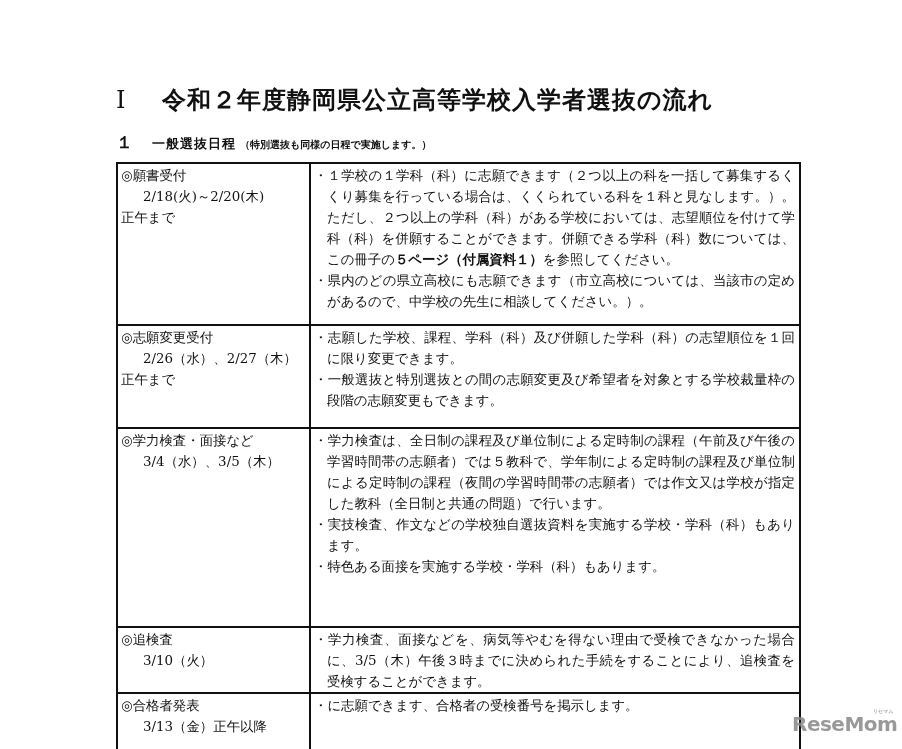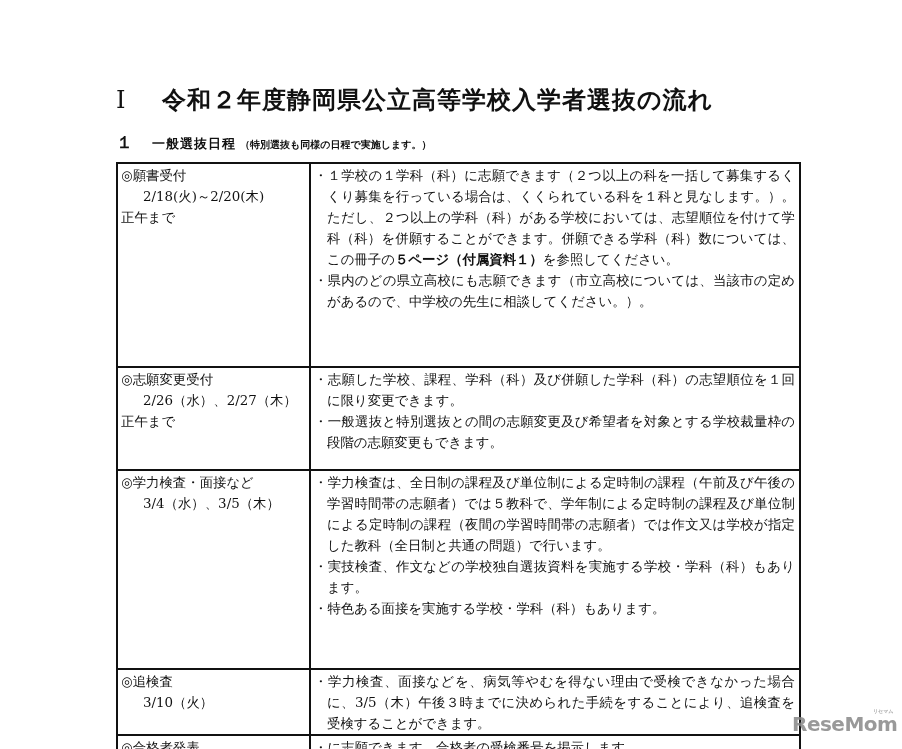--- a/index.html
+++ b/index.html
@@ -112,21 +112,21 @@
   </style>
 </head>
 <body>
 
 <div class="title"><span class="roman">Ⅰ</span><span>令和２年度静岡県公立高等学校入学者選抜の流れ</span></div>
 
 <div class="subtitle"><span class="num">１</span><span class="main">一般選抜日程</span><span class="note">（特別選抜も同様の日程で実施します。）</span></div>
 
 <table class="schedule">
   <tbody>
-      <tr style="height:204px;margin-left:25px;">
+      <tr style="height:162px;margin-left:25px;">
     <td class="left">
       <span class="event-name">◎願書受付</span>
       <span class="event-date">2/18(火)～2/20(木)</span>
       <span class="event-time">正午まで</span>
     </td>
     <td class="right">
       <span class="bullet"><span>・１学校の１学科（科）に志願できます（２つ以上の科を一括して募集するくくり募集を行っている場合は、くくられている科を１科と見なします。）。ただし、２つ以上の学科（科）がある学校においては、志望順位を付けて学科（科）を併願することができます。併願できる学科（科）数については、この冊子の</span><b>５ページ（付属資料１）</b><span>を参照してください。</span></span>
       <span class="bullet">・県内のどの県立高校にも志願できます（市立高校については、当該市の定めがあるので、中学校の先生に相談してください。）。</span>
     </td>
   </tr>

